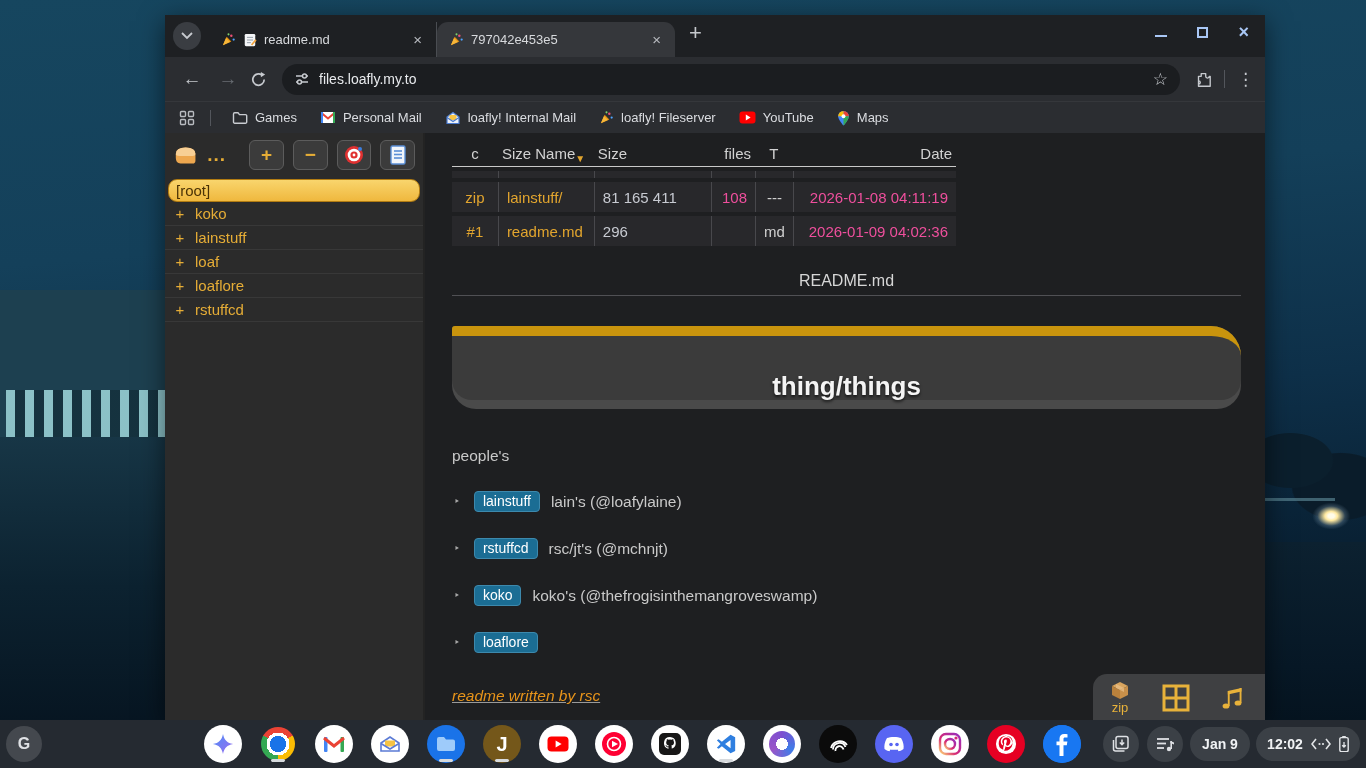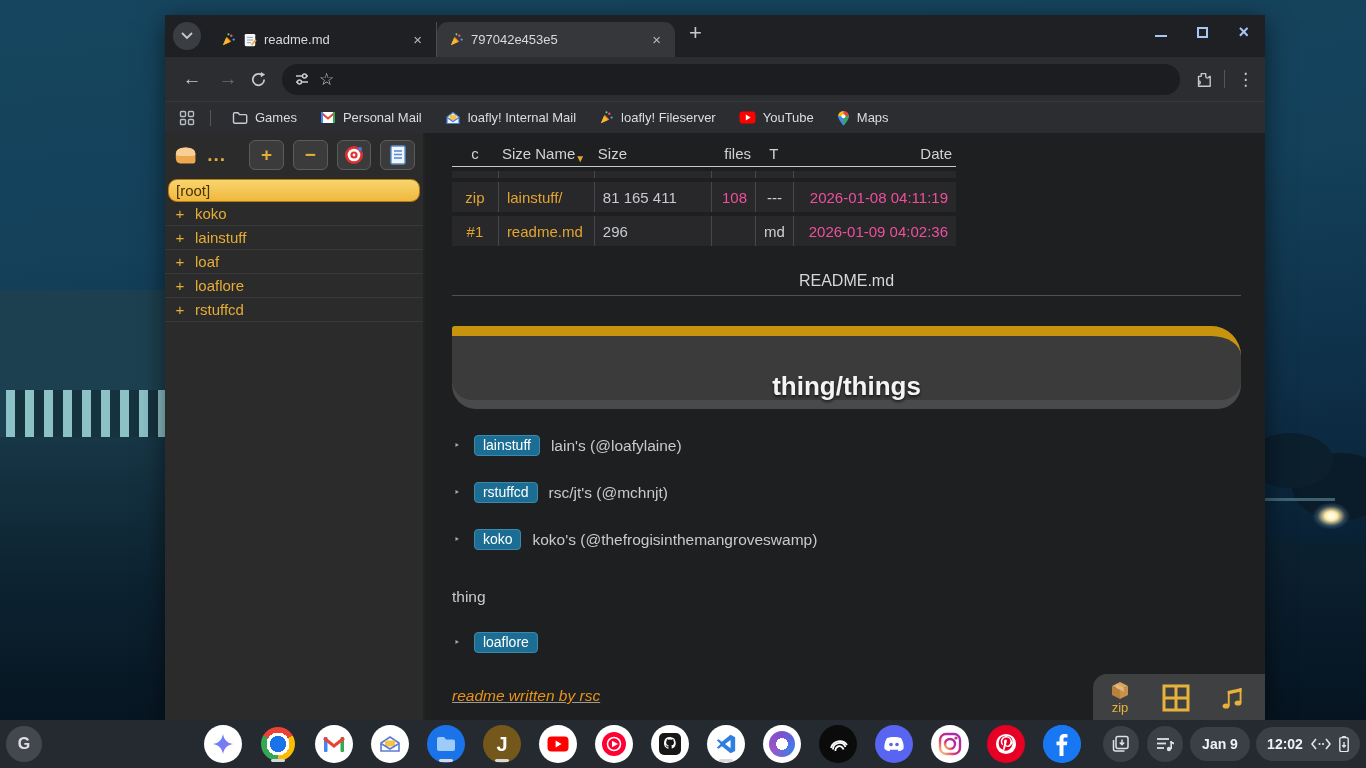--- a/index.html
+++ b/index.html
@@ -218,20 +218,21 @@
       <path d="M16 10 A6 6 0 1 1 13.5 5.2" fill="none" stroke="#c7cacf" stroke-width="1.8"></path>
       <polygon points="12.5,2 17,4.8 12.5,7.6" fill="#c7cacf"></polygon>
       </svg>
     <div id="omnibox">
       <svg width="16" height="16" viewBox="0 0 16 16">
         <line x1="2" y1="5" x2="14" y2="5" stroke="#c7cacf" stroke-width="1.5"></line>
         <circle cx="10.5" cy="5" r="2" fill="#1b1d20" stroke="#c7cacf" stroke-width="1.5"></circle>
         <line x1="2" y1="11" x2="14" y2="11" stroke="#c7cacf" stroke-width="1.5"></line>
         <circle cx="5.5" cy="11" r="2" fill="#1b1d20" stroke="#c7cacf" stroke-width="1.5"></circle>
         </svg>
+      <span class="url">files.loafly.my.to</span>
       <span style="color:#c7cacf; font-size:17px;">☆</span>
     </div>
     <svg width="18" height="18" viewBox="0 0 20 20">
       <path d="M8 3 h4 v3 a2 2 0 0 0 4 0 v0 h1 v11 H4 V6 h3 V3 z M4 11 a2 2 0 0 1 0 4" transform="translate(1,1)" fill="none" stroke="#c7cacf" stroke-width="1.5" stroke-linejoin="round"></path>
       </svg>
     <div class="tool-divider"></div>
     <span class="kebab">⋮</span>
   </div>
 
   <div id="bookmarks">
@@ -395,39 +396,39 @@
 
       <div id="readme-head">README.md</div>
       <hr id="readme-rule">
 
       <div id="banner">
         <div id="banner-inner">
           <span id="banner-title">thing/things</span>
         </div>
       </div>
 
+      <div class="sect">people's</div>
       <ul class="readme-list">
         <li>
           <span class="bullet-mark">‣</span>
           <span class="badge">lainstuff</span>
           <span>lain's (@loafylaine)</span>
         </li>
         <li>
           <span class="bullet-mark">‣</span>
           <span class="badge">rstuffcd</span>
           <span>rsc/jt's (@mchnjt)</span>
         </li>
         <li>
           <span class="bullet-mark">‣</span>
           <span class="badge">koko</span>
           <span>koko's (@thefrogisinthemangroveswamp)</span>
         </li>
       </ul>
 
-      <div class="sect">thing</div>
       <ul class="readme-list">
         <li>
           <span class="bullet-mark">‣</span>
           <span class="badge">loaflore</span>
         </li>
       </ul>
 
       <div id="readme-footer">
         <a href="#">readme written by rsc</a>
       </div>

